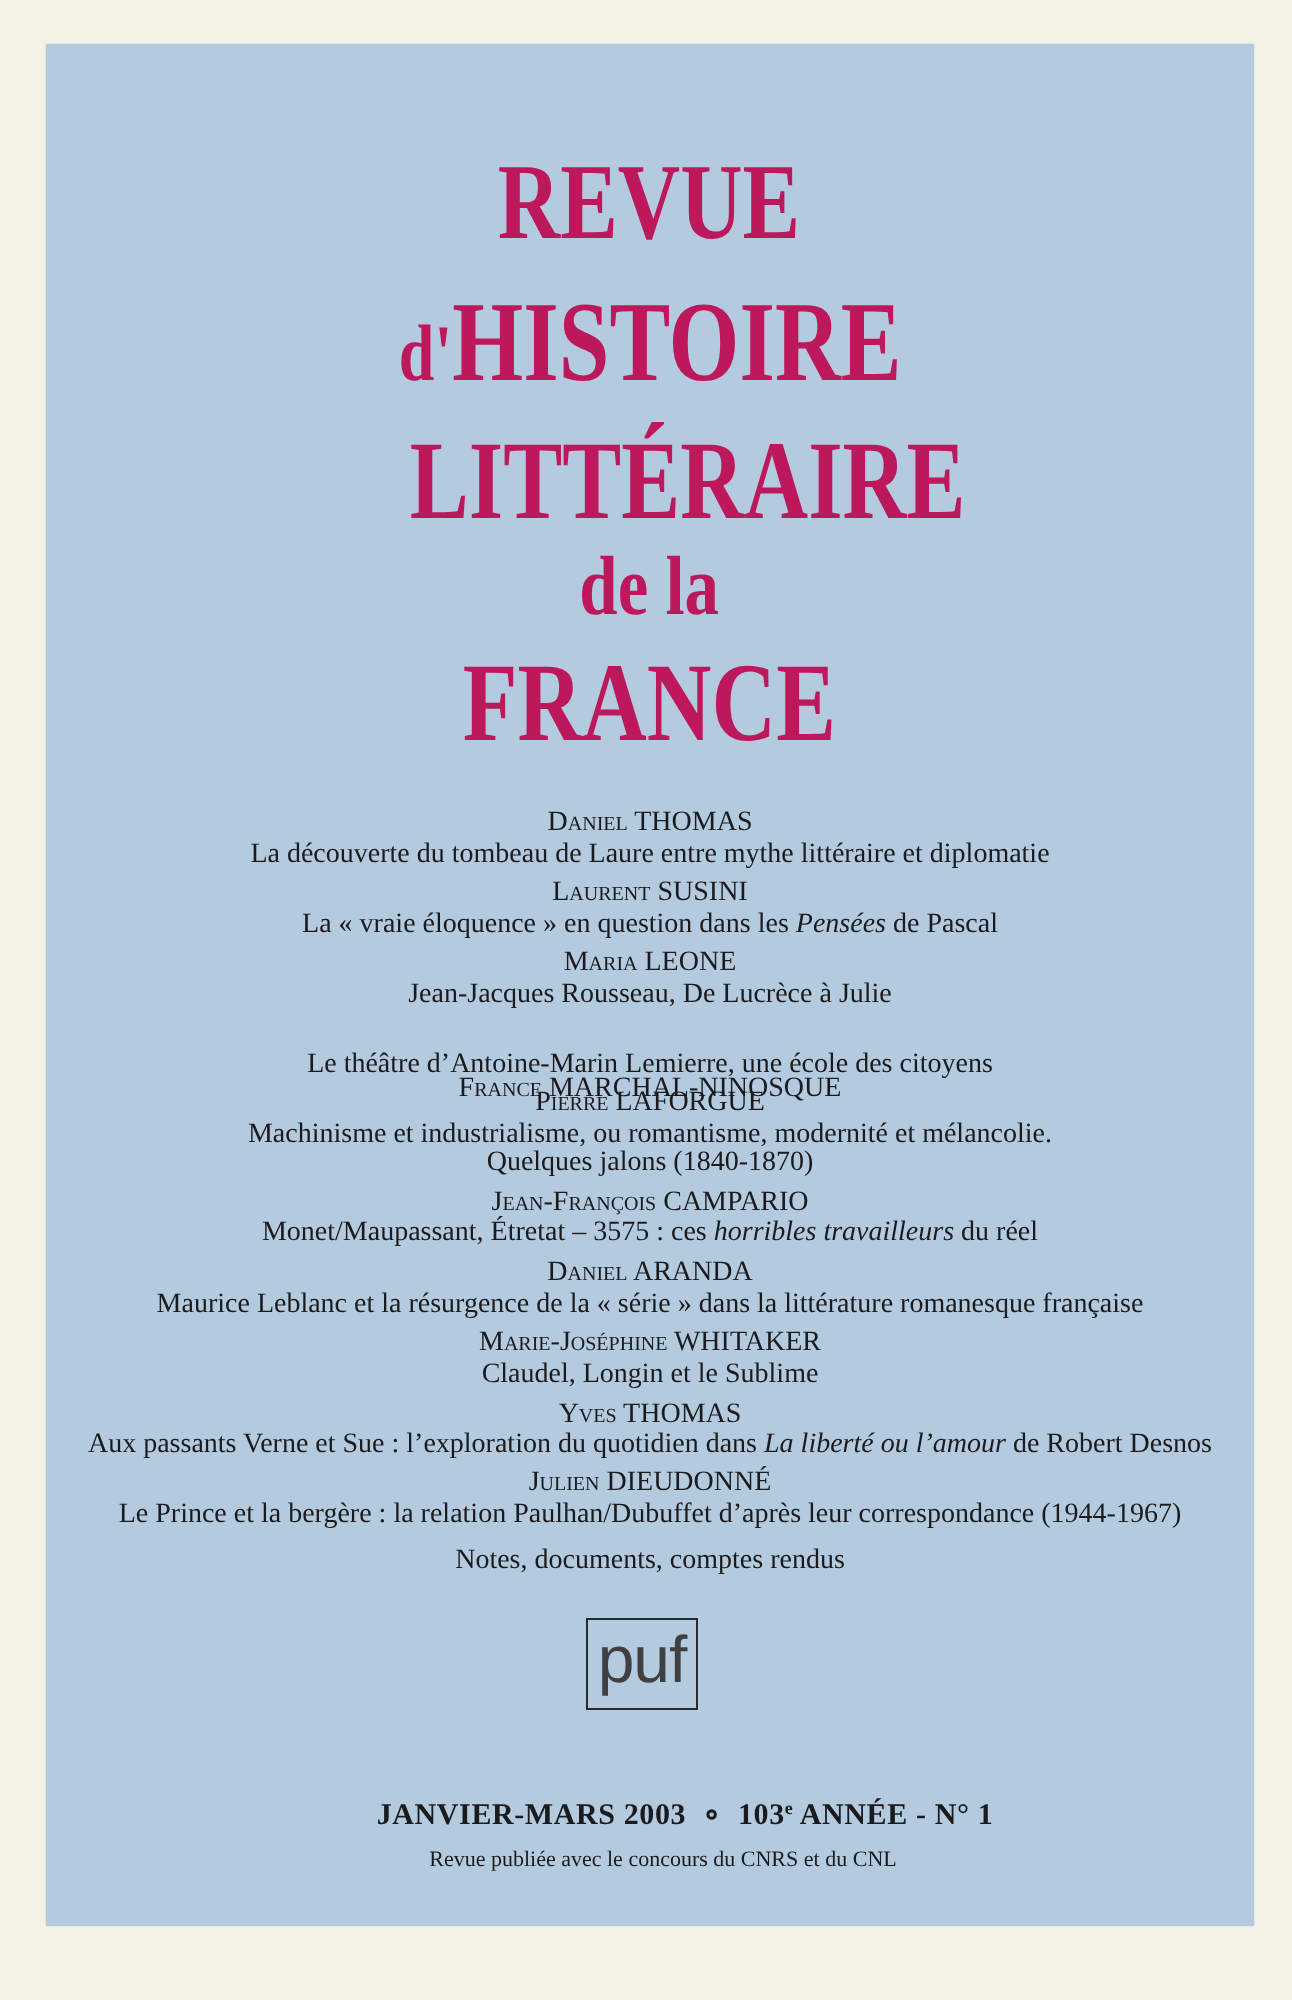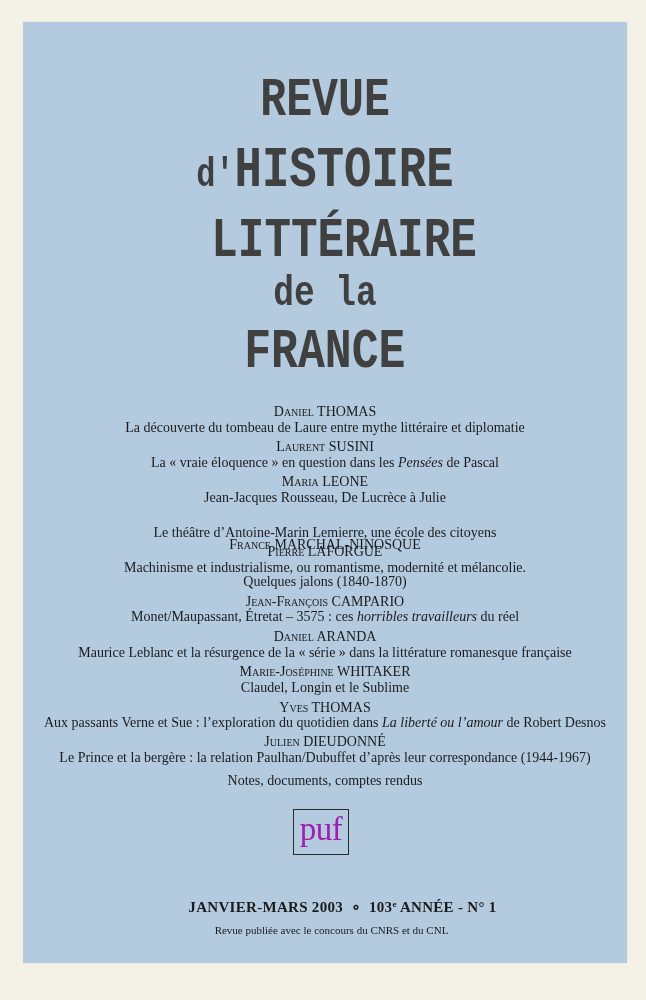--- a/index.html
+++ b/index.html
@@ -19,23 +19,23 @@
     box-shadow: 0 0 1px rgba(0,0,0,0.12);
   }
   .line {
     position: absolute;
     left: 0; right: 0;
     text-align: center;
     white-space: nowrap;
   }
   
   .title-line {
-    font-family: Liberation Mono, monospace;
+    font-family: Liberation Serif, serif;
     font-weight: bold;
-    color: #404040;
+    color: #be185d;
     line-height: 1;
   }
   .title-line span.inner {
     display: inline-block;
     transform-origin: center bottom;
   }
   .t-revue  { top: 52px;  font-size: 54px; }
   .t-revue  span.inner  { transform: scaleX(0.80); }
   .t-hist   { top: 121px; font-size: 57px; }
   .t-hist   span.inner  { transform: scaleX(0.80); }
@@ -62,25 +62,25 @@
   
   .puf-box {
     position: absolute;
     left: 270px; top: 787px;
     width: 56px; height: 46px;
     border: 1.3px solid #2a2a2a;
     display: flex; align-items: center; justify-content: center;
     box-sizing: border-box;
   }
   .puf-text {
-    font-family: Liberation Serif, serif;
+    font-family: Liberation Sans, sans-serif;
     font-size: 33px;
     line-height: 1;
     margin-top: -6px;
-    color: #a21caf;
+    color: #404040;
     letter-spacing: -0.5px;
   }
   .periodicity {
     font-weight: bold;
     font-size: 12.5px;
     letter-spacing: 0.2px;
   }
   .issue {
     font-weight: bold;
     font-size: 15px;

